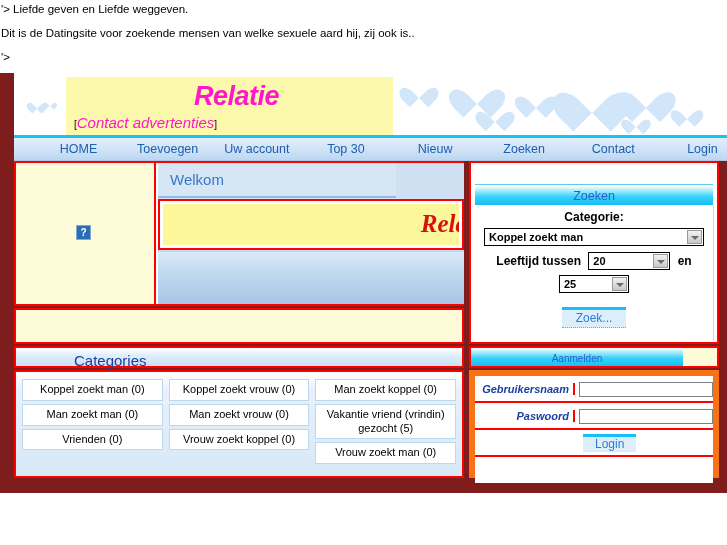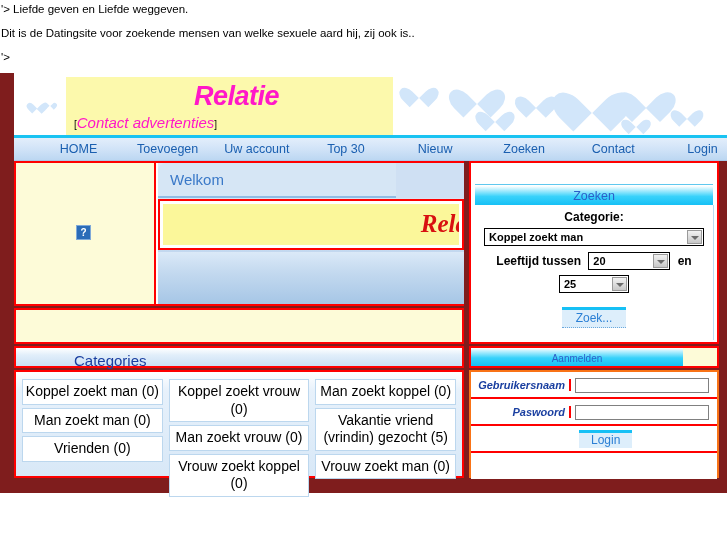--- a/index.html
+++ b/index.html
@@ -273,21 +273,21 @@
     box-sizing: border-box;
     background: linear-gradient(to bottom, #ffffff 0%, #e7f1fb 18%, #d8e8f7 100%);
     padding: 7px 6px 0 6px;
   }
   .cat-cols { display: flex; gap: 6px; }
   .cat-col { flex: 1 1 0; display: flex; flex-direction: column; gap: 3px; }
   .cat-btn {
     background: #ffffff;
     border: 1px solid #bcd7ee;
     color: #000000;
-    font-size: 14px;
+    font-size: 11px;
     text-align: center;
     padding: 3px 2px;
     line-height: 1.25;
     box-sizing: border-box;
   }
 
   
   .rightcol {
     position: absolute;
     left: 455px; top: 0;
@@ -398,21 +398,21 @@
   }
   .aan-head-band span {
     font-size: 10px;
     color: #2b5fc8;
     line-height: 18px;
   }
   .aan-body {
     position: absolute;
     left: 0; top: 209px;
     width: 250px; height: 108px;
-    border: 2px solid #f97316;
+    border: 6px solid #f97316;
     box-sizing: border-box;
     background: #ffffff;
   }
   .aan-row {
     display: flex;
     align-items: center;
     height: 25px;
     border-bottom: 2px solid #ff0000;
   }
   .aan-lbl {

